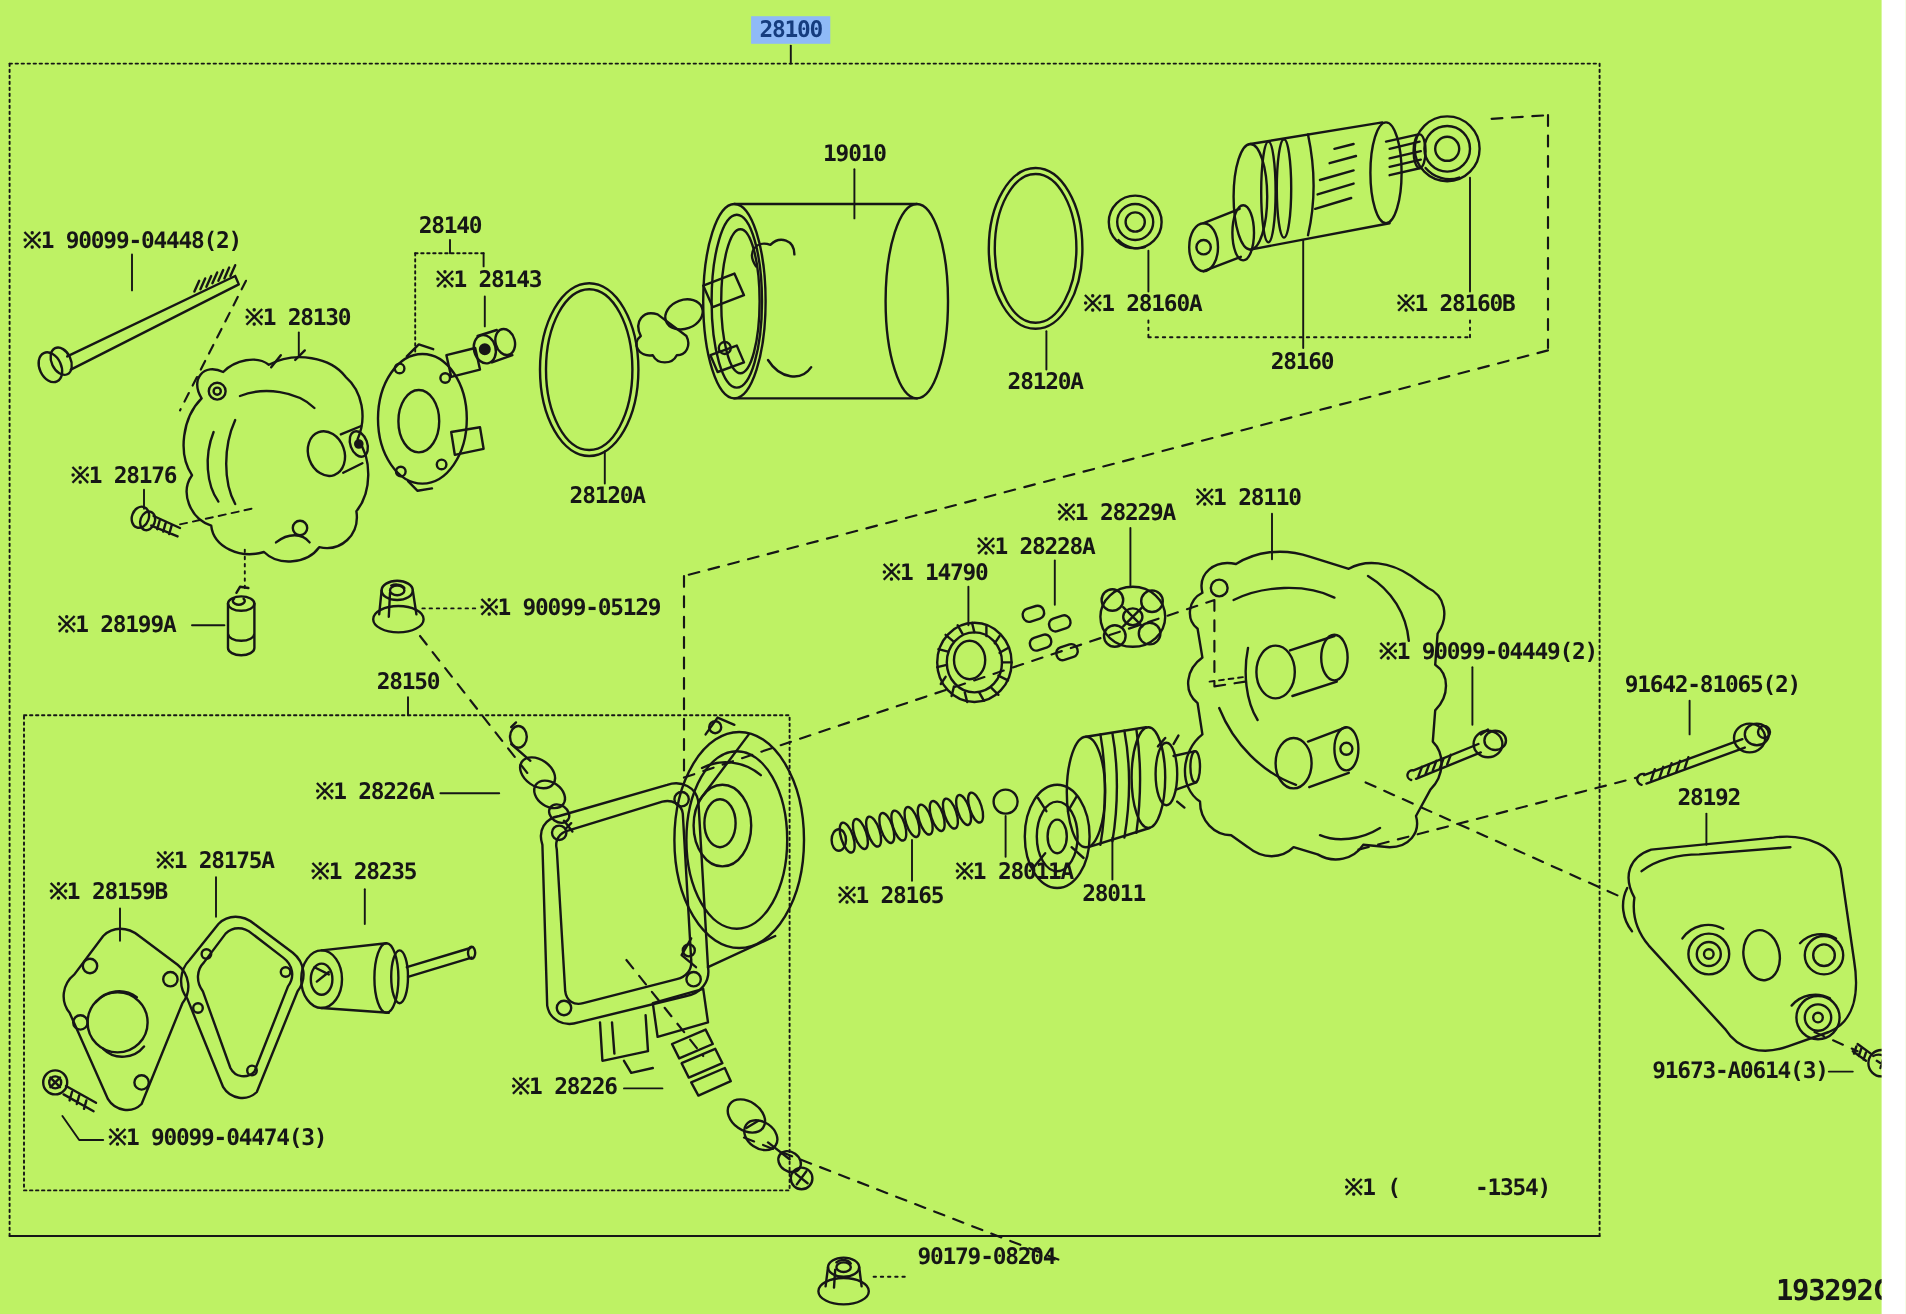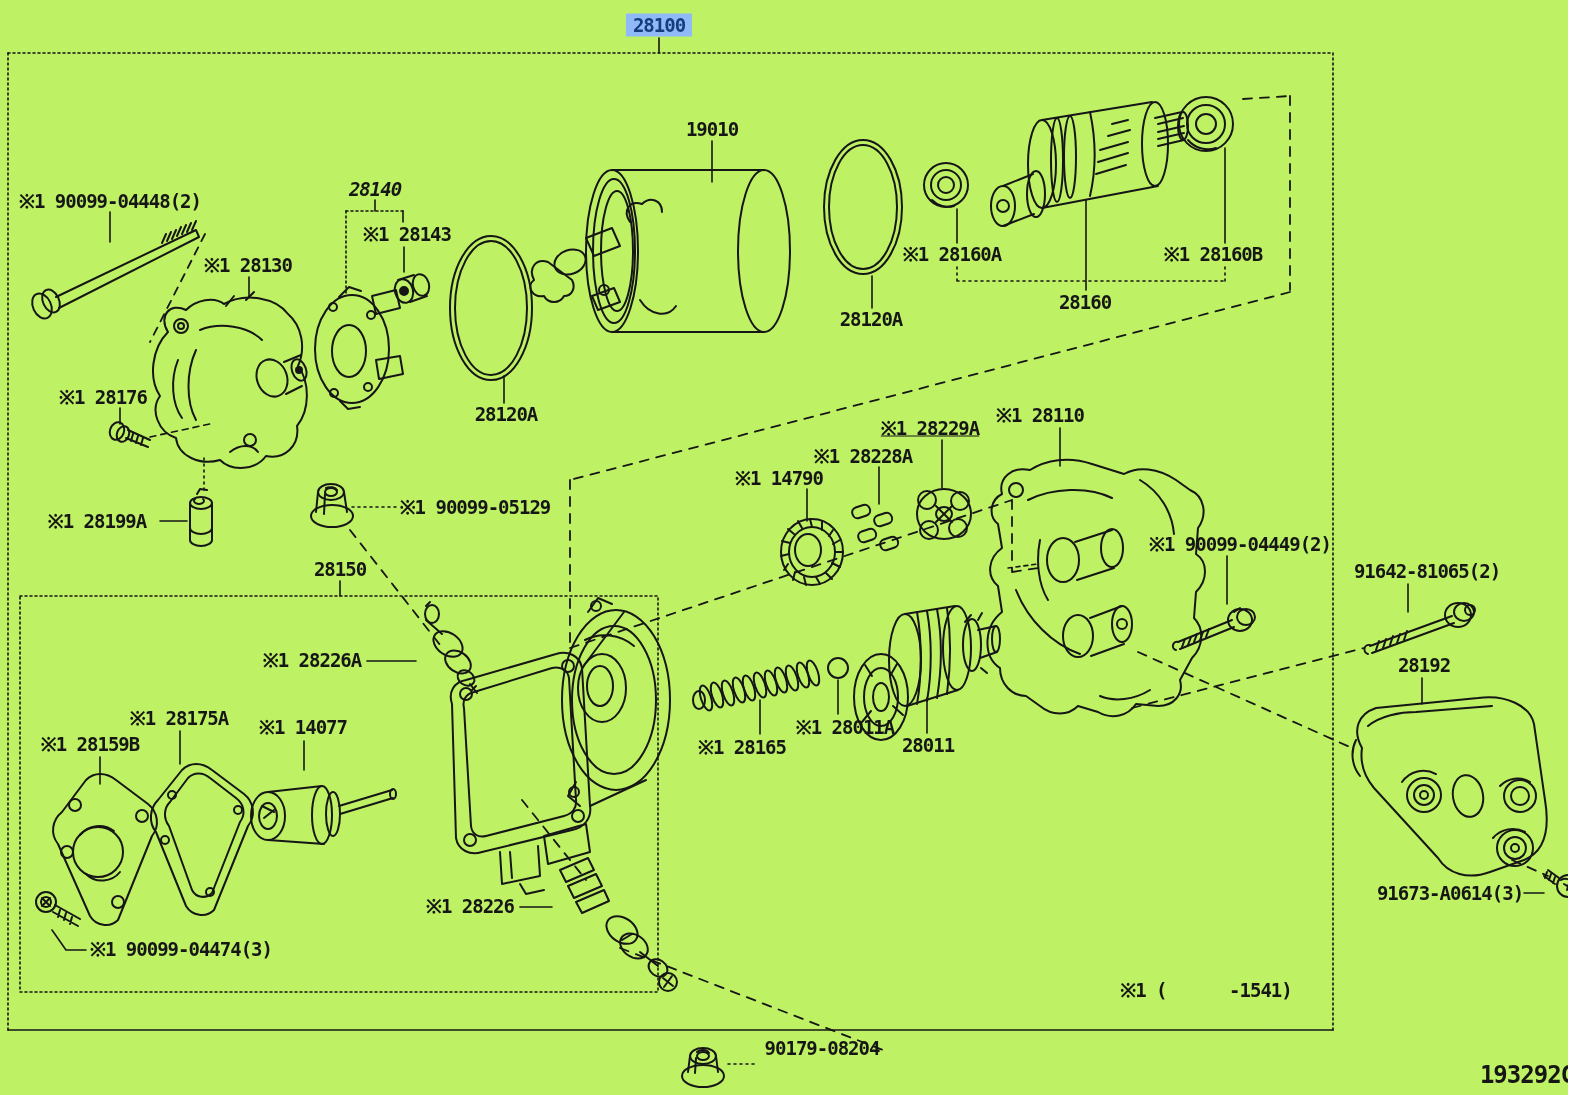--- a/index.html
+++ b/index.html
@@ -388,49 +388,49 @@
     <ellipse cx="703" cy="1056" rx="6" ry="4"></ellipse>
     <path d="M697,1052 a7,5 0 0 1 12,1"></path>
     <line x1="728" y1="1064" x2="756" y2="1064" stroke-dasharray="2,4" stroke-width="1.6"></line>
   </g>
 
 </svg>
 
 <div id="labels">
       <div class="lbl hl" style="left: 659px; top: 25px;">28100</div>
       <div class="lbl" style="left: 110px; top: 201px;">※1 90099-04448(2)</div>
-      <div class="lbl" style="left: 375px; top: 189px; font-style: italic;">28140</div>
+      <div class="lbl" style="left: 375px; top: 189px;">28140</div>
       <div class="lbl" style="left: 407px; top: 234px;">※1 28143</div>
       <div class="lbl" style="left: 248px; top: 265px;">※1 28130</div>
       <div class="lbl" style="left: 712px; top: 129px;">19010</div>
       <div class="lbl" style="left: 103px; top: 397px;">※1 28176</div>
       <div class="lbl" style="left: 506px; top: 414px;">28120A</div>
       <div class="lbl" style="left: 871px; top: 319px;">28120A</div>
       <div class="lbl" style="left: 952px; top: 254px;">※1 28160A</div>
       <div class="lbl" style="left: 1213px; top: 254px;">※1 28160B</div>
       <div class="lbl" style="left: 1085px; top: 302px;">28160</div>
       <div class="lbl" style="left: 97px; top: 521px;">※1 28199A</div>
       <div class="lbl" style="left: 475px; top: 507px;">※1 90099-05129</div>
       <div class="lbl" style="left: 340px; top: 569px;">28150</div>
       <div class="lbl" style="left: 779px; top: 478px;">※1 14790</div>
       <div class="lbl" style="left: 863px; top: 456px;">※1 28228A</div>
-      <div class="lbl" style="left: 930px; top: 428px; text-decoration: underline;">※1 28229A</div>
+      <div class="lbl" style="left: 930px; top: 428px;">※1 28229A</div>
       <div class="lbl" style="left: 1040px; top: 415px;">※1 28110</div>
       <div class="lbl" style="left: 1240px; top: 544px;">※1 90099-04449(2)</div>
       <div class="lbl" style="left: 1427px; top: 571px;">91642-81065(2)</div>
       <div class="lbl" style="left: 1424px; top: 665px;">28192</div>
       <div class="lbl" style="left: 312px; top: 660px;">※1 28226A</div>
       <div class="lbl" style="left: 179px; top: 718px;">※1 28175A</div>
       <div class="lbl" style="left: 90px; top: 744px;">※1 28159B</div>
-      <div class="lbl" style="left: 303px; top: 727px;">※1 14077</div>
+      <div class="lbl" style="left: 303px; top: 727px;">※1 28235</div>
       <div class="lbl" style="left: 181px; top: 949px; text-align: right;">※1 90099-04474(3)</div>
       <div class="lbl" style="left: 470px; top: 906px;">※1 28226</div>
       <div class="lbl" style="left: 742px; top: 747px;">※1 28165</div>
       <div class="lbl" style="left: 845px; top: 727px;">※1 28011A</div>
       <div class="lbl" style="left: 928px; top: 745px;">28011</div>
       <div class="lbl" style="left: 822px; top: 1048px;">90179-08204</div>
       <div class="lbl" style="left: 1450px; top: 893px;">91673-A0614(3)</div>
-      <div class="lbl note" style="left: 1206px; top: 990px;">※1 (      -1541)</div>
+      <div class="lbl note" style="left: 1206px; top: 990px;">※1 (      -1354)</div>
     </div>
 
 <div class="code" style="left:1527px;top:1075px">193292C</div>
 
 </div>
 
 </body></html>

